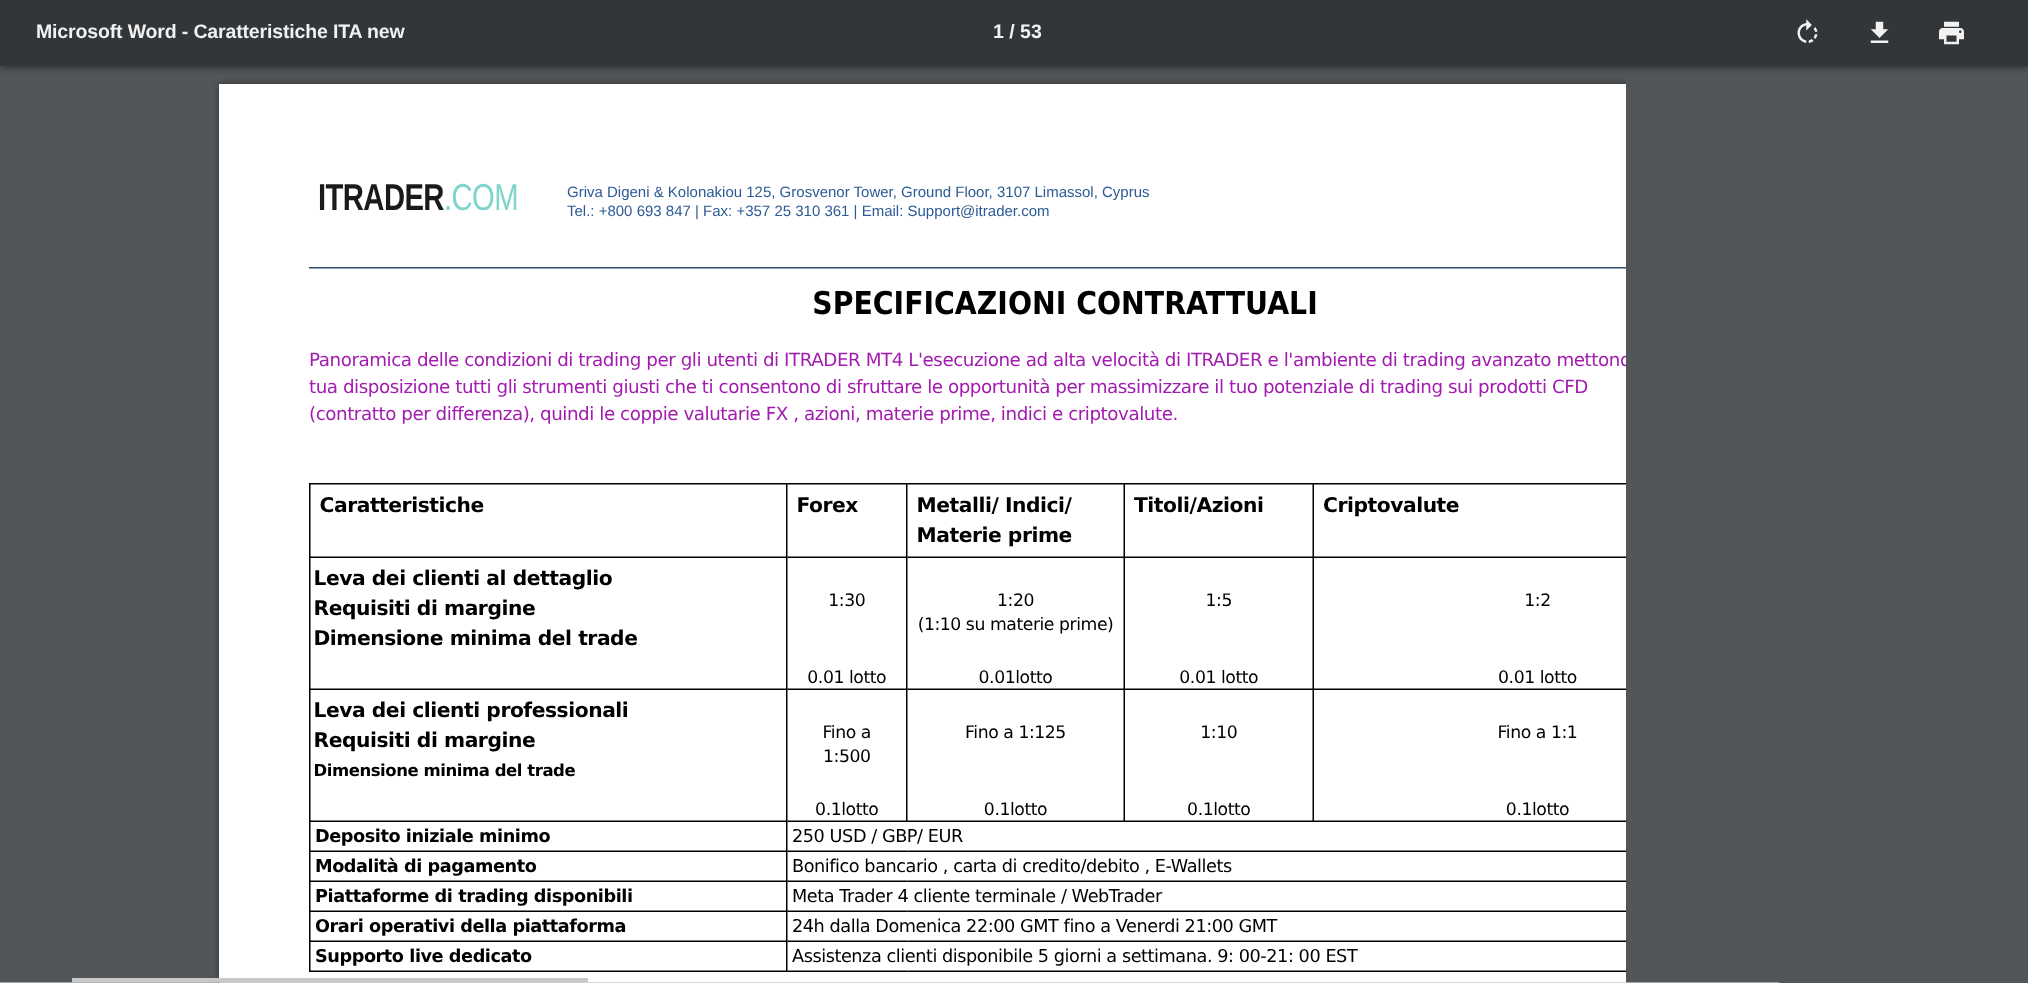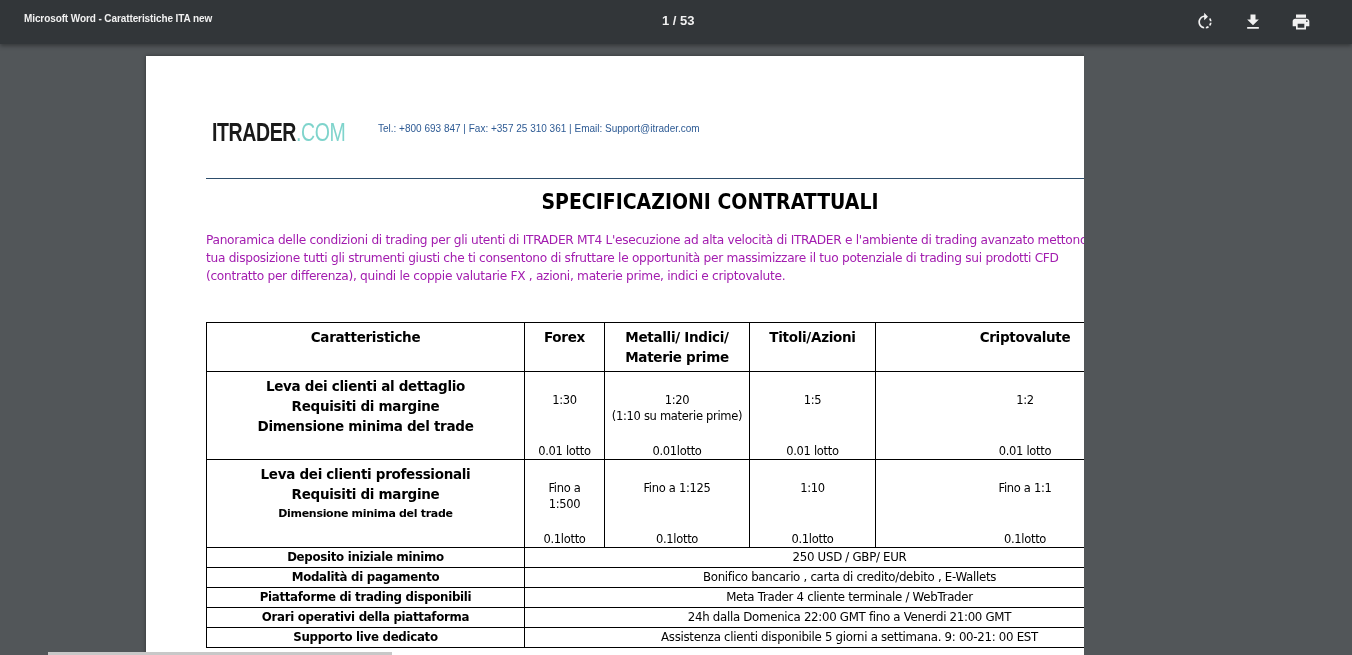--- a/index.html
+++ b/index.html
@@ -5,21 +5,21 @@
     * { box-sizing: border-box; margin: 0; padding: 0; }
     html, body { width: 1352px; height: 655px; overflow: hidden; }
     body { background: #525659; font-family: "Liberation Sans", sans-serif; position: relative; }
 
     .toolbar {
       position: absolute; left: 0; top: 0; width: 1352px; height: 44px;
       background: #323639; color: #f1f1f1;
       box-shadow: 0 2px 4px rgba(0,0,0,0.35);
       z-index: 5;
     }
-    .toolbar .title { position: absolute; left: 24px; top: 13px; font-size: 10px; font-weight: bold; letter-spacing: -0.1px; }
+    .toolbar .title { position: absolute; left: 24px; top: 13px; font-size: 13px; font-weight: bold; letter-spacing: -0.1px; }
     .toolbar .pages { position: absolute; left: 662px; top: 13px; font-size: 13px; font-weight: bold; }
     .toolbar .tb-btn { position: absolute; top: 10px; width: 24px; height: 24px; display: flex; align-items: center; justify-content: center; cursor: pointer; }
     .toolbar .tb-btn svg { width: 20px; height: 20px; fill: #f1f1f1; }
 
     .viewer { position: absolute; left: 0; top: 44px; width: 1084px; height: 611px; overflow: hidden; }
     .page {
       position: absolute; left: 146px; top: 12px; width: 1056px; height: 620px;
       background: #fff; box-shadow: 0 0 4px rgba(0,0,0,0.4);
     }
 
@@ -28,21 +28,21 @@
     .logo .l2 { color: #7fd4cc; font-weight: normal; }
 
     .addr { position: absolute; left: 232px; top: 66px; font-size: 10px; color: #2d5a94; line-height: 13px; }
     .version { position: absolute; left: 1020px; top: 66px; font-size: 10px; color: #a0a0a0; }
     .hr { position: absolute; left: 60px; top: 122px; width: 935px; height: 1px; background: #2d4d6b; }
 
     .doc-title { position: absolute; left: 0; top: 134px; width: 1056px; text-align: center; font-size: 21px; font-weight: bold; color: #000; padding-left: 80px; font-family: "DejaVu Sans", sans-serif; transform: scaleX(0.9); }
     .intro { position: absolute; left: 60px; top: 175px; width: 900px; font-size: 12.2px; line-height: 18px; color: #a21caf; font-family: "DejaVu Sans", sans-serif; letter-spacing: -0.3px; }
 
     table.spec { position: absolute; left: 60px; top: 266px; width: 968px; border-collapse: collapse; font-family: "DejaVu Sans", sans-serif; color: #000; table-layout: fixed; }
-    table.spec td { border: 1px solid #000; vertical-align: top; text-align: center; }
+    table.spec td { border: 1px solid #000; vertical-align: top; }
     .hdr td { height: 42px; font-size: 13.5px; font-weight: bold; padding: 4px 6px; line-height: 20px; letter-spacing: -0.3px; }
     .big td { height: 88px; }
     .big .lbl { font-size: 13.5px; font-weight: bold; padding: 4px 2px; line-height: 20px; letter-spacing: -0.3px; }
     .big .lbl .sm { font-size: 11px; }
     .big .val { text-align: center; font-size: 11.5px; position: relative; padding-top: 20px; line-height: 16px; letter-spacing: -0.3px; }
     .big .val .bottom { position: absolute; left: 0; right: 0; bottom: 0; text-align: center; margin-top: 12px; }
     .small td { height: 19.5px; font-size: 11.8px; padding: 1px 3px; line-height: 17px; letter-spacing: -0.3px; }
     .small .lbl { font-weight: bold; margin-left: 19px; }
 
     .fab { position: absolute; width: 36px; height: 36px; border-radius: 50%; background: #f1f1f1; box-shadow: 0 1px 4px rgba(0,0,0,0.4); display: flex; align-items: center; justify-content: center; cursor: pointer; }
@@ -72,20 +72,21 @@
       </svg>
   </div>
 </div>
 
 <div class="viewer">
   <div class="page">
     <div class="logo">
       <span class="l1">ITRADER</span><span class="l2">.COM</span>
     </div>
     <div class="addr">
+      <div>Griva Digeni &amp; Kolonakiou 125, Grosvenor Tower, Ground Floor, 3107 Limassol, Cyprus</div>
       <div>Tel.: +800 693 847 | Fax: +357 25 310 361 | Email: Support@itrader.com</div>
     </div>
     <div class="version">v.1.1</div>
     <div class="hr"></div>
 
     <div class="doc-title">SPECIFICAZIONI CONTRATTUALI</div>
     <div class="intro">Panoramica delle condizioni di trading per gli utenti di ITRADER MT4 L'esecuzione ad alta velocità di ITRADER e l'ambiente di trading avanzato mettono a tua disposizione tutti gli strumenti giusti che ti consentono di sfruttare le opportunità per massimizzare il tuo potenziale di trading sui prodotti CFD (contratto per differenza), quindi le coppie valutarie FX , azioni, materie prime, indici e criptovalute.</div>
 
     <table class="spec">
       <colgroup>

